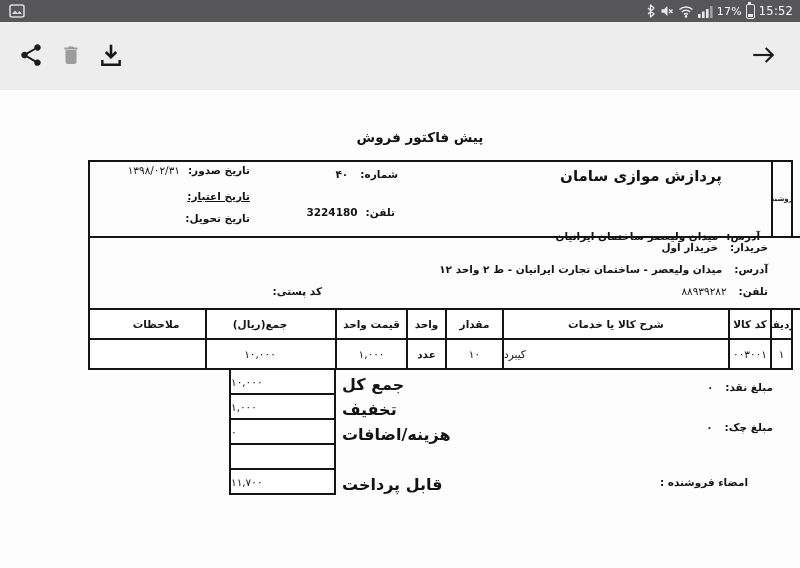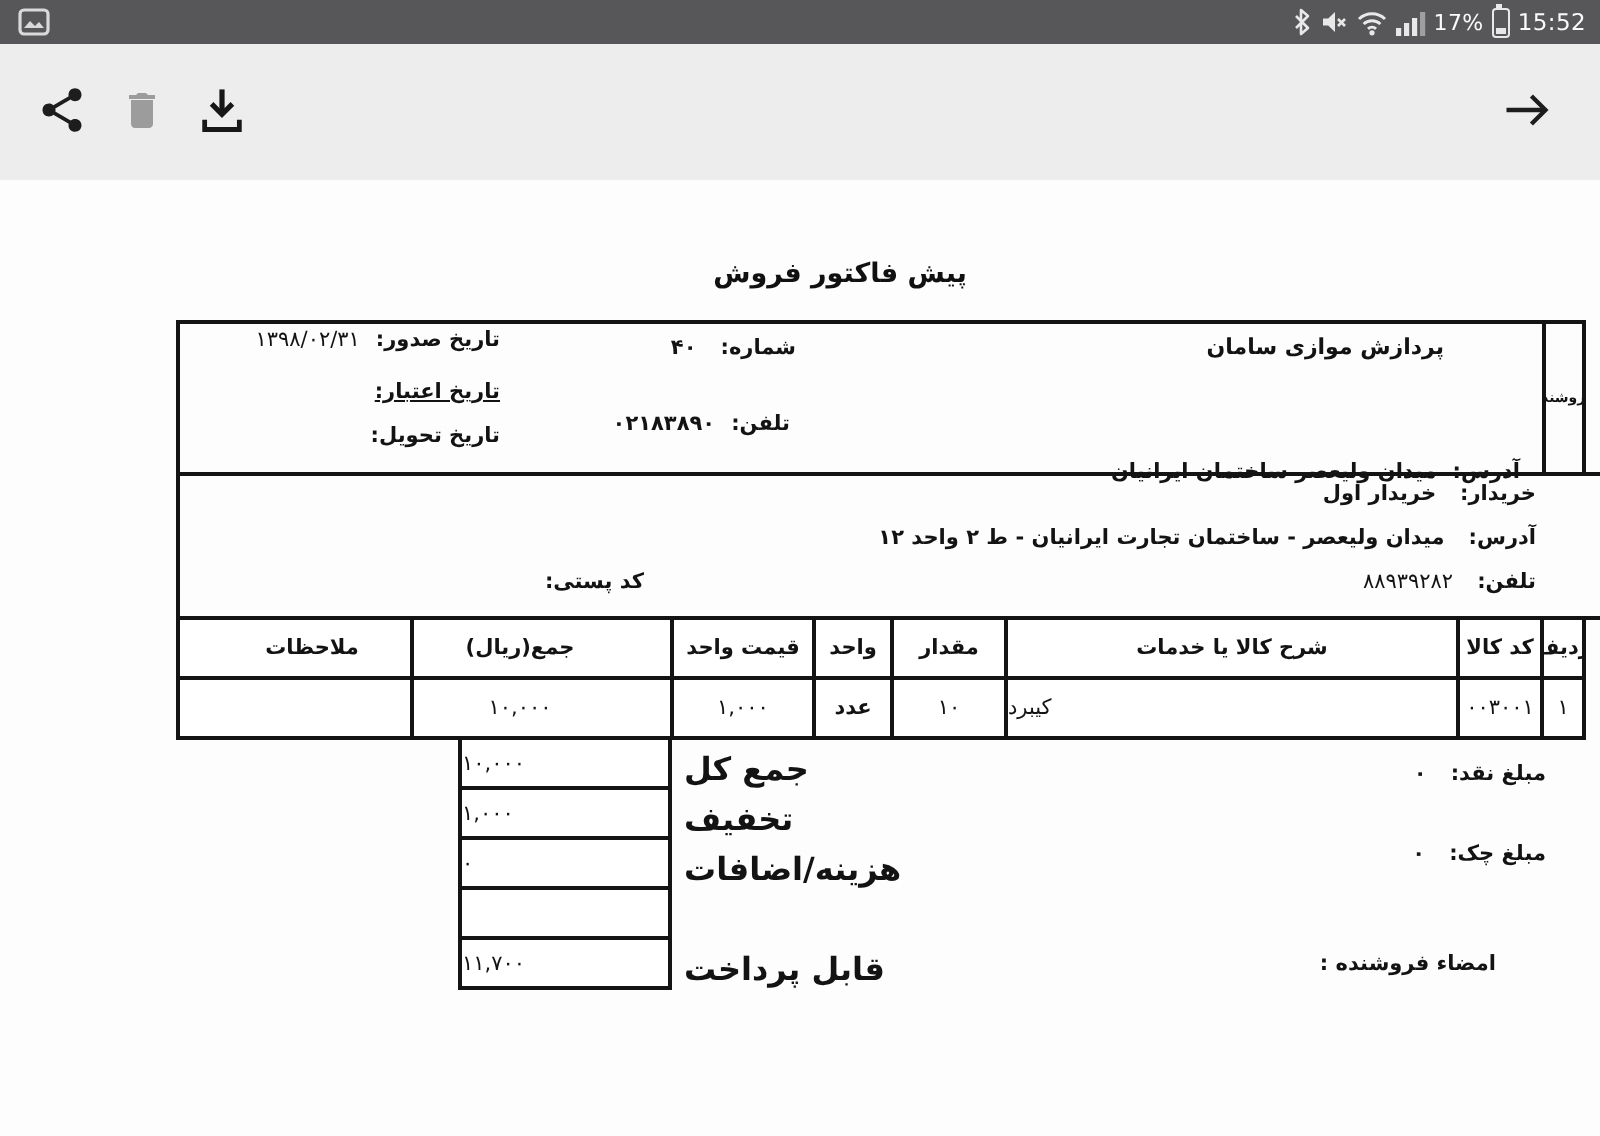--- a/index.html
+++ b/index.html
@@ -125,29 +125,29 @@
         <path d="M14.5 5.5L21 12l-6.5 6.5"></path>
       </svg>
     </div>
   </div>
 
   <div class="doc-title">پیش فاکتور فروش</div>
 
   <div class="box" style="left:88px;top:160px;width:705px;height:78px;">
     <div class="side-cell">فروشنده</div>
   </div>
-  <div class="txt b" style="top:167px;right:78px;font-size:11px;">پردازش موازی سامان</div>
+  <div class="txt b" style="top:167px;right:78px;font-size:15px;">پردازش موازی سامان</div>
   <div class="txt" style="top:210px;right:40px;margin-top:20px;">
     <span class="b">آدرس:</span><span class="gap8"></span><span class="b">میدان ولیعصر ساختمان ایرانیان</span>
   </div>
   <div class="txt" style="top:168px;right:402px;">
     <span class="b">شماره:</span><span class="gap12"></span><span class="b">۴۰</span>
   </div>
   <div class="txt" style="top:206px;right:405px;">
-    <span class="b">تلفن:</span><span class="gap8"></span><span class="b">۰۲۱۸۳۸۹۰</span>
+    <span class="b">تلفن:</span><span class="gap8"></span><span class="b">3224180</span>
   </div>
   <div class="txt" style="top:164px;right:550px;">
     <span class="b">تاریخ صدور:</span><span class="gap8"></span><span>۱۳۹۸/۰۲/۳۱</span>
   </div>
   <div class="txt b" style="top:190px;right:550px;text-decoration:underline;">تاریخ اعتبار:</div>
   <div class="txt b" style="top:212px;right:550px;">تاریخ تحویل:</div>
 
   <div class="box" style="left:88px;top:236px;width:763px;height:74px;">
     <div class="side-cell">خریدار</div>
   </div>

